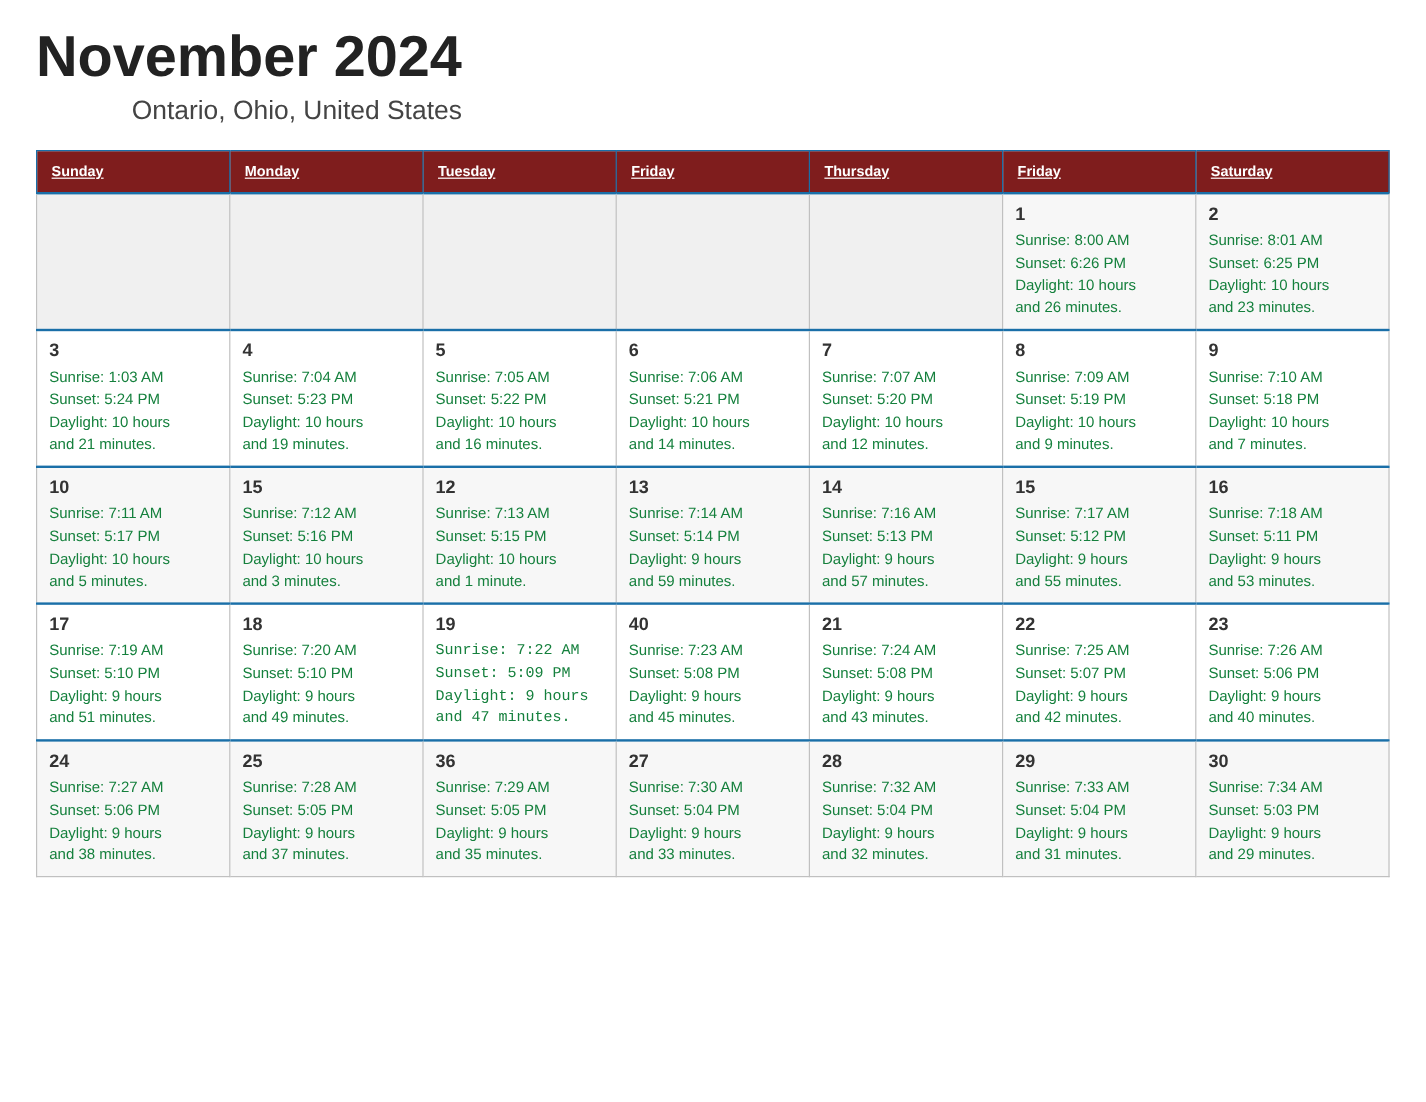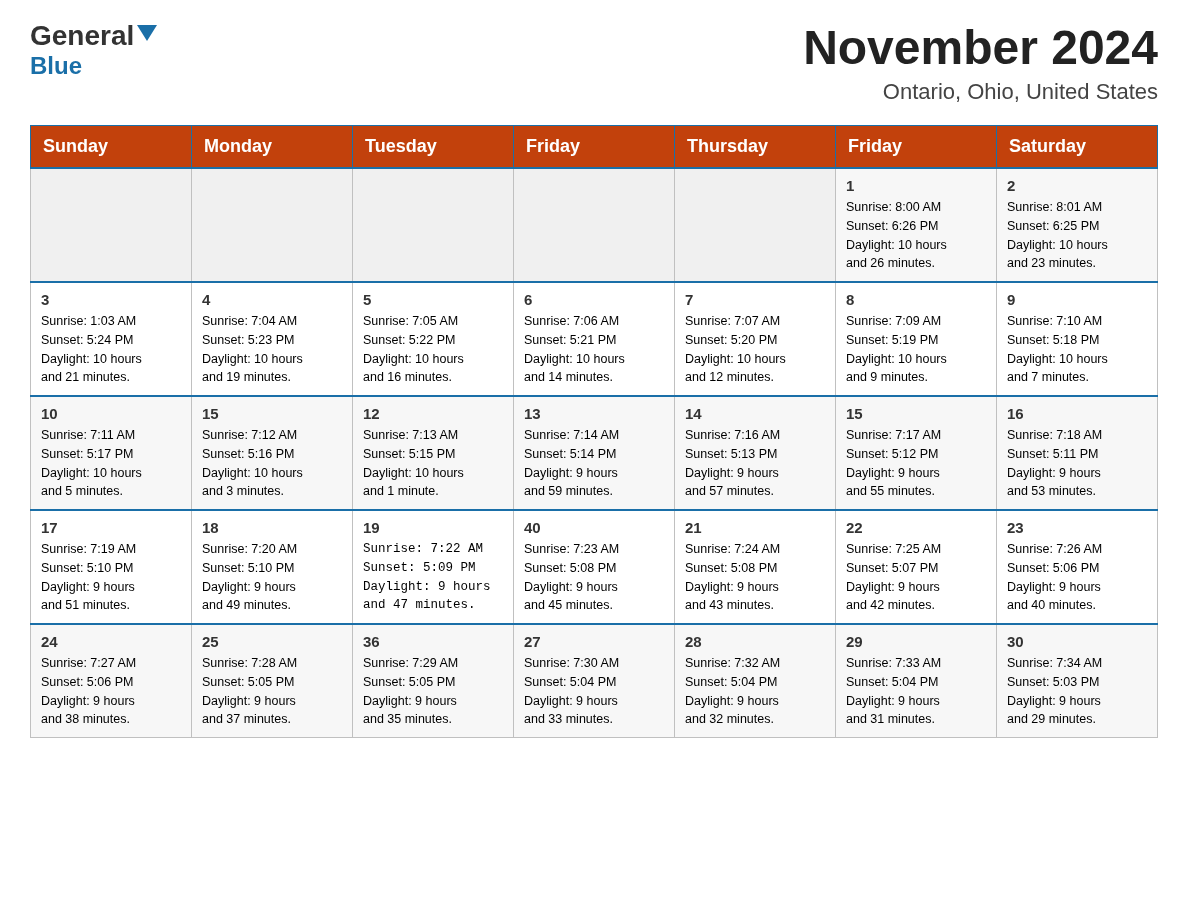--- a/index.html
+++ b/index.html
@@ -35,27 +35,28 @@
       font-weight: normal;
       color: #444;
       margin-top: 4px;
     }
     .calendar {
       width: 100%;
       border-collapse: collapse;
       border: 1px solid #a0a0a0;
     }
     .calendar th {
-      background: #c2410c;
+      background: #7f1d1d;
       color: #fff;
-      font-size: 18px;
+      font-size: 12px;
       font-weight: bold;
       padding: 10px 12px;
       text-align: left;
       border: 1px solid #1a6fa8;
+      text-decoration: underline;
     }
     .calendar td {
       vertical-align: top;
       padding: 8px 10px;
       border: 1px solid #c0c0c0;
       width: calc(100% / 7);
       min-height: 100px;
       background: #fff;
     }
     .calendar tr:nth-child(odd) td {
@@ -65,21 +66,21 @@
       background: #fff;
     }
     .day-num {
       font-size: 15px;
       font-weight: bold;
       color: #333;
       margin-bottom: 4px;
     }
     .day-info {
       font-size: 12.5px;
-      color: #000000;
+      color: #15803d;
       line-height: 1.5;
     }
     .empty-cell {
       background: #f0f0f0 !important;
     }
     .week-row td {
       border-top: 2px solid #1a6fa8;
     }
     
     .logo-wrapper {
@@ -94,31 +95,20 @@
     .logo-second-line {
       font-size: 24px;
       font-weight: bold;
       color: #1a6fa8;
     }
   </style>
 </head>
 <body>
 
 <div class="header-area">
-  <div class="logo">
-    <div class="logo-wrapper">
-      <span class="logo-text-general">General</span>
-      <span style="display:inline-block;margin-left:3px;margin-top:-2px;">
-        <svg width="20" height="16" viewBox="0 0 20 16">
-          <polygon points="10,16 0,0 20,0" fill="#1a6fa8"></polygon>
-        </svg>
-      </span>
-    </div>
-    <div class="logo-second-line">Blue</div>
-  </div>
   <div class="title-area">
     <h1>November 2024</h1>
     <h2>Ontario, Ohio, United States</h2>
   </div>
 </div>
 
 <table class="calendar">
   <thead>
     <tr>
       <th>Sunday</th>

